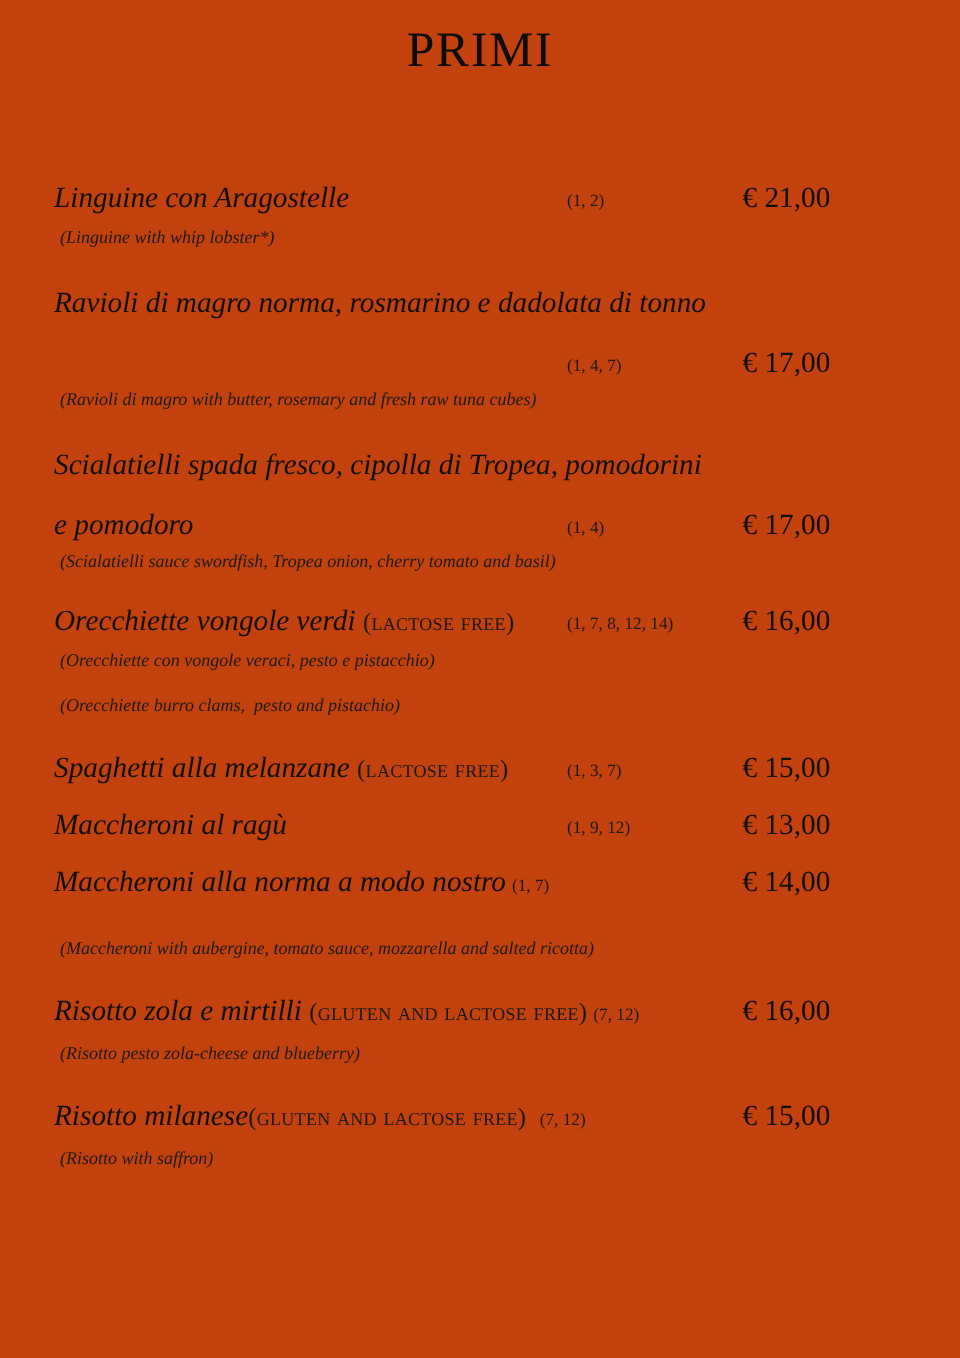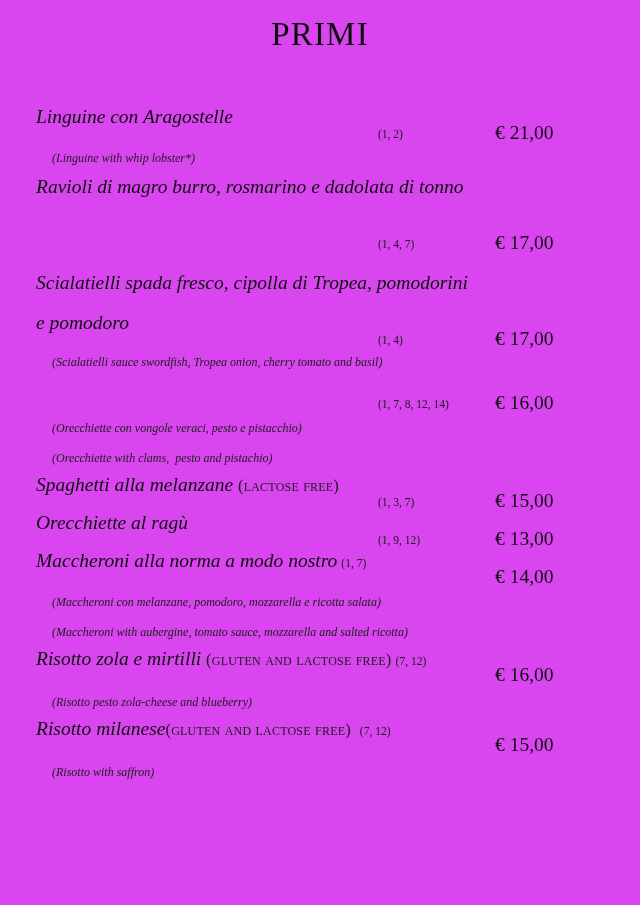--- a/index.html
+++ b/index.html
@@ -12,21 +12,21 @@
     background: #ffffff;
     font-family: "Liberation Serif", "DejaVu Serif", serif;
     color: #111111;
     overflow: hidden;
   }
 
   .page {
     position: relative;
     width: 640px;
     height: 905px;
-    background: #d946ef;
+    background: #c2410c;
   }
 
   
   .page-title {
     position: absolute;
     top: 16px;
     left: 0;
     width: 640px;
     text-align: center;
     font-family: "Liberation Serif", "DejaVu Serif", serif;
@@ -53,21 +53,21 @@
   .dish-line {
     position: relative;
     height: 30px;
     margin-left: 36px;
     width: 590px;
   }
 
   .dish-name {
     position: absolute;
     left: 0;
-    bottom: 16px;
+    bottom: 0;
     font-style: italic;
     font-size: 19.5px;
     line-height: 1;
     white-space: nowrap;
     color: #101010;
     margin-top: 45px;
   }
 
   .dish-name .tag {
     font-style: normal;
@@ -109,21 +109,21 @@
     color: #101010;
     text-align: center;
   }
 
   
   .dish-line.cont {
     height: 40px;
   }
 
   .desc-line {
-    margin-left: 52px;
+    margin-left: 40px;
     font-style: italic;
     font-size: 12px;
     line-height: 1;
     color: #1c1c1c;
     white-space: pre;
   }
   .sp-8  { height: 8px; }
   .sp-10 { height: 10px; }
   .sp-12 { height: 12px; }
   .sp-14 { height: 14px; }
@@ -146,27 +146,28 @@
         <span class="dish-price">€ 21,00</span>
       </div>
       <div class="sp-10"></div>
       <div class="desc-line">(Linguine with whip lobster*)</div>
     </div>
 
     <div class="sp-18"></div>
 
     <div class="menu-item">
       <div class="dish-line">
-        <span class="dish-name">Ravioli di magro burro, rosmarino e dadolata di tonno</span>
+        <span class="dish-name">Ravioli di magro norma, rosmarino e dadolata di tonno</span>
       </div>
       <div class="dish-line cont">
         <span class="dish-codes">(1, 4, 7)</span>
         <span class="dish-price">€ 17,00</span>
       </div>
       <div class="sp-8"></div>
+      <div class="desc-line">(Ravioli di magro with butter, rosemary and fresh raw tuna cubes)</div>
     </div>
 
     <div class="sp-18"></div>
 
     <div class="menu-item">
       <div class="dish-line">
         <span class="dish-name">Scialatielli spada fresco, cipolla di Tropea, pomodorini</span>
       </div>
       <div class="dish-line cont">
         <span class="dish-name">e pomodoro</span>
@@ -174,58 +175,58 @@
         <span class="dish-price">€ 17,00</span>
       </div>
       <div class="sp-8"></div>
       <div class="desc-line">(Scialatielli sauce swordfish, Tropea onion, cherry tomato and basil)</div>
     </div>
 
     <div class="sp-14"></div>
 
     <div class="menu-item">
       <div class="dish-line">
+        <span class="dish-name"><span>Orecchiette vongole verdi</span> <span class="tag">(LACTOSE FREE)</span></span>
         <span class="dish-codes">(1, 7, 8, 12, 14)</span>
         <span class="dish-price">€ 16,00</span>
       </div>
       <div class="sp-10"></div>
       <div class="desc-line">(Orecchiette con vongole veraci, pesto e pistacchio)</div>
       <div class="sp-18"></div>
-      <div class="desc-line">(Orecchiette with clams,  pesto and pistachio)</div>
+      <div class="desc-line">(Orecchiette burro clams,  pesto and pistachio)</div>
     </div>
 
     <div class="sp-16"></div>
 
     <div class="menu-item">
       <div class="dish-line">
         <span class="dish-name"><span>Spaghetti alla melanzane</span> <span class="tag">(LACTOSE FREE)</span></span>
         <span class="dish-codes">(1, 3, 7)</span>
         <span class="dish-price">€ 15,00</span>
       </div>
     </div>
 
     <div class="sp-8"></div>
 
     <div class="menu-item">
       <div class="dish-line">
-        <span class="dish-name">Orecchiette al ragù</span>
+        <span class="dish-name">Maccheroni al ragù</span>
         <span class="dish-codes">(1, 9, 12)</span>
         <span class="dish-price">€ 13,00</span>
       </div>
     </div>
 
     <div class="sp-8"></div>
 
     <div class="menu-item">
       <div class="dish-line">
         <span class="dish-name"><span>Maccheroni alla norma a modo nostro</span><span class="dish-codes inline">(1, 7)</span></span>
         <span class="dish-price">€ 14,00</span>
       </div>
       <div class="sp-10"></div>
-      <div class="desc-line">(Maccheroni con melanzane, pomodoro, mozzarella e ricotta salata)</div>
       <div class="sp-18"></div>
       <div class="desc-line">(Maccheroni with aubergine, tomato sauce, mozzarella and salted ricotta)</div>
     </div>
 
     <div class="sp-16"></div>
 
     <div class="menu-item">
       <div class="dish-line">
         <span class="dish-name"><span>Risotto zola e mirtilli</span> <span class="tag">(GLUTEN AND LACTOSE FREE)</span><span class="dish-codes inline">(7, 12)</span></span>
         <span class="dish-price">€ 16,00</span>

